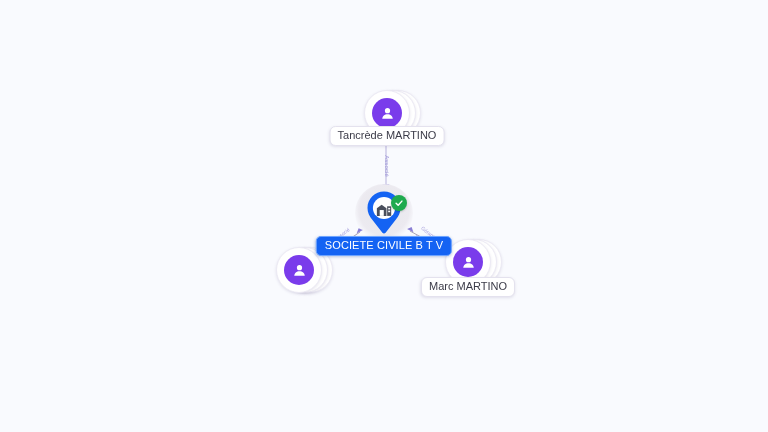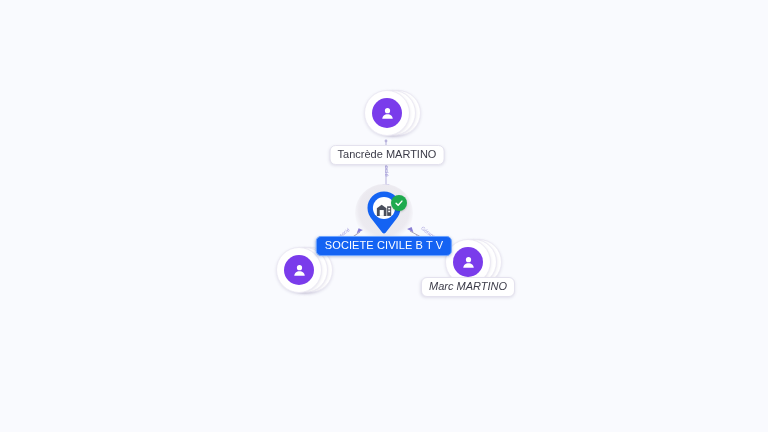--- a/index.html
+++ b/index.html
@@ -177,21 +177,21 @@
         <i class="h2"></i>
         <i class="h1"></i>
     </div>
     <div class="avatar-disc">
       <svg width="17" height="17" viewBox="0 0 24 24" fill="#ffffff">
         <circle cx="12" cy="8" r="3.7"></circle>
         <path d="M4.6 19.5c0-4.1 3.3-6.6 7.4-6.6s7.4 2.5 7.4 6.6z"></path>
       </svg>
     </div>
   </div>
-  <div class="node-label" style="left:387px; top:126px;margin-top:19px;">Tancrède MARTINO</div>
+  <div class="node-label" style="left:387px; top:126px;">Tancrède MARTINO</div>
 
   <div class="person-node" style="left:299px; top:270px;">
     <div class="halo-stack">
       <i class="h3"></i>
         <i class="h2"></i>
         <i class="h1"></i>
     </div>
     <div class="avatar-disc">
       <svg width="17" height="17" viewBox="0 0 24 24" fill="#ffffff">
         <circle cx="12" cy="8" r="3.7"></circle>
@@ -206,21 +206,21 @@
         <i class="h2"></i>
         <i class="h1"></i>
     </div>
     <div class="avatar-disc">
       <svg width="17" height="17" viewBox="0 0 24 24" fill="#ffffff">
         <circle cx="12" cy="8" r="3.7"></circle>
         <path d="M4.6 19.5c0-4.1 3.3-6.6 7.4-6.6s7.4 2.5 7.4 6.6z"></path>
       </svg>
     </div>
   </div>
-  <div class="node-label" style="left:468px; top:277px;font-style:italic;">Marc MARTINO</div>
+  <div class="node-label" style="left:468px; top:277px;">Marc MARTINO</div>
 
   <div class="company-node" style="left:384px; top:213px;">
     <div class="company-glow"></div>
 
     <div class="pin">
       <svg width="44" height="52" viewBox="0 0 44 52">
         <path d="M22 2.5c-9.1 0-16.5 7.3-16.5 16.4 0 4.4 1.9 8.2 4.6 11.6l10.3 13.3c.8 1 2.4 1 3.2 0L33.9 30.5c2.7-3.4 4.6-7.2 4.6-11.6C38.5 9.8 31.1 2.5 22 2.5z" fill="#1463f3"></path>
         <circle cx="22" cy="19" r="11.1" fill="#ffffff"></circle>
       </svg>
     </div>

